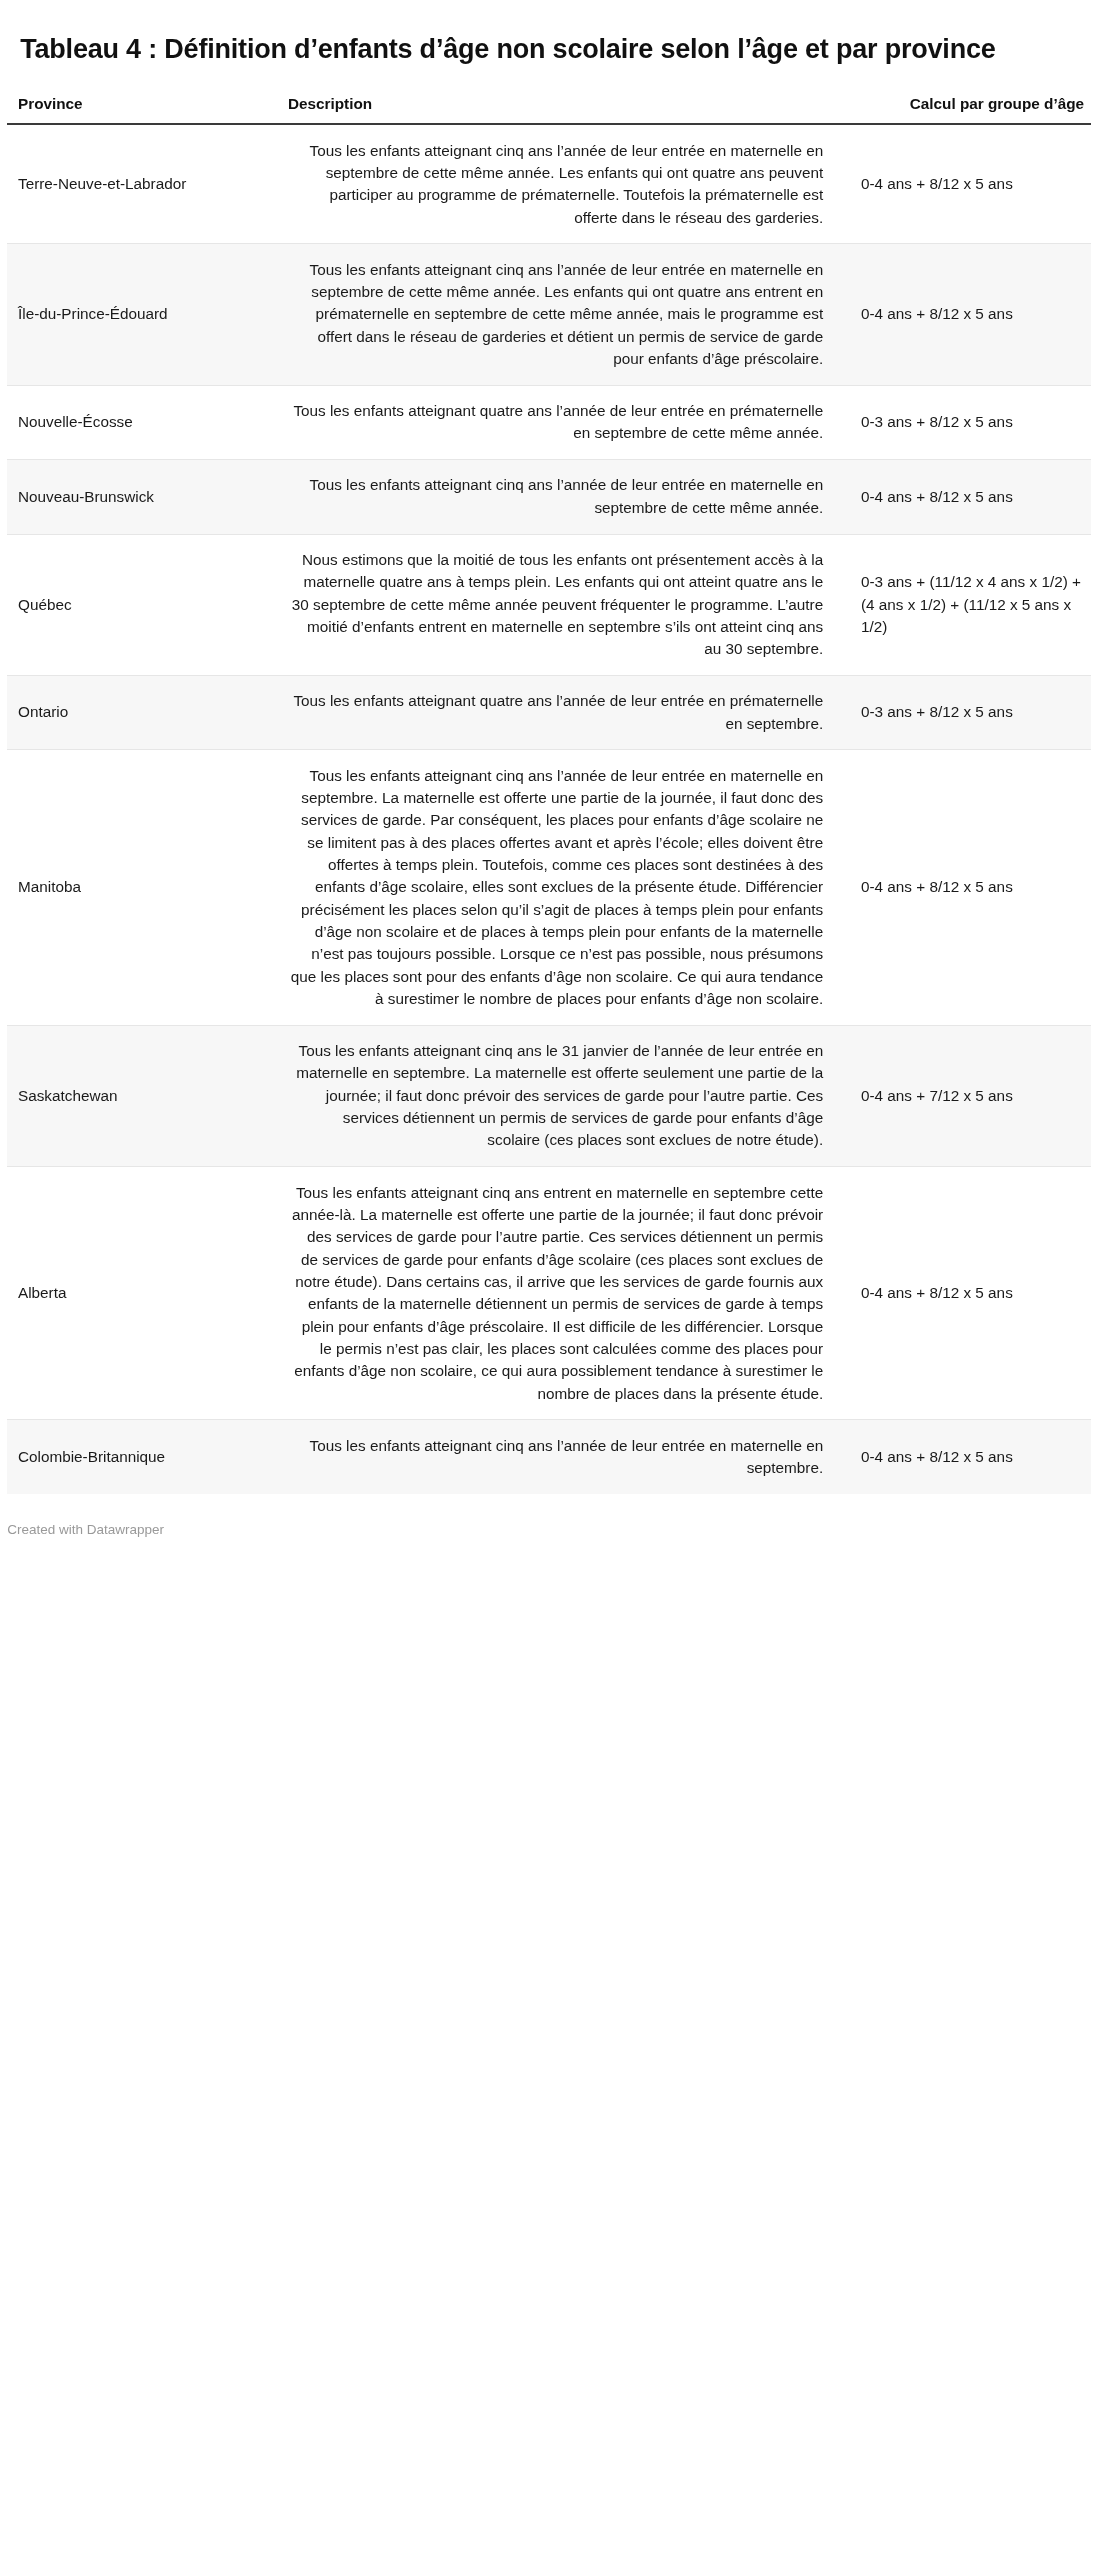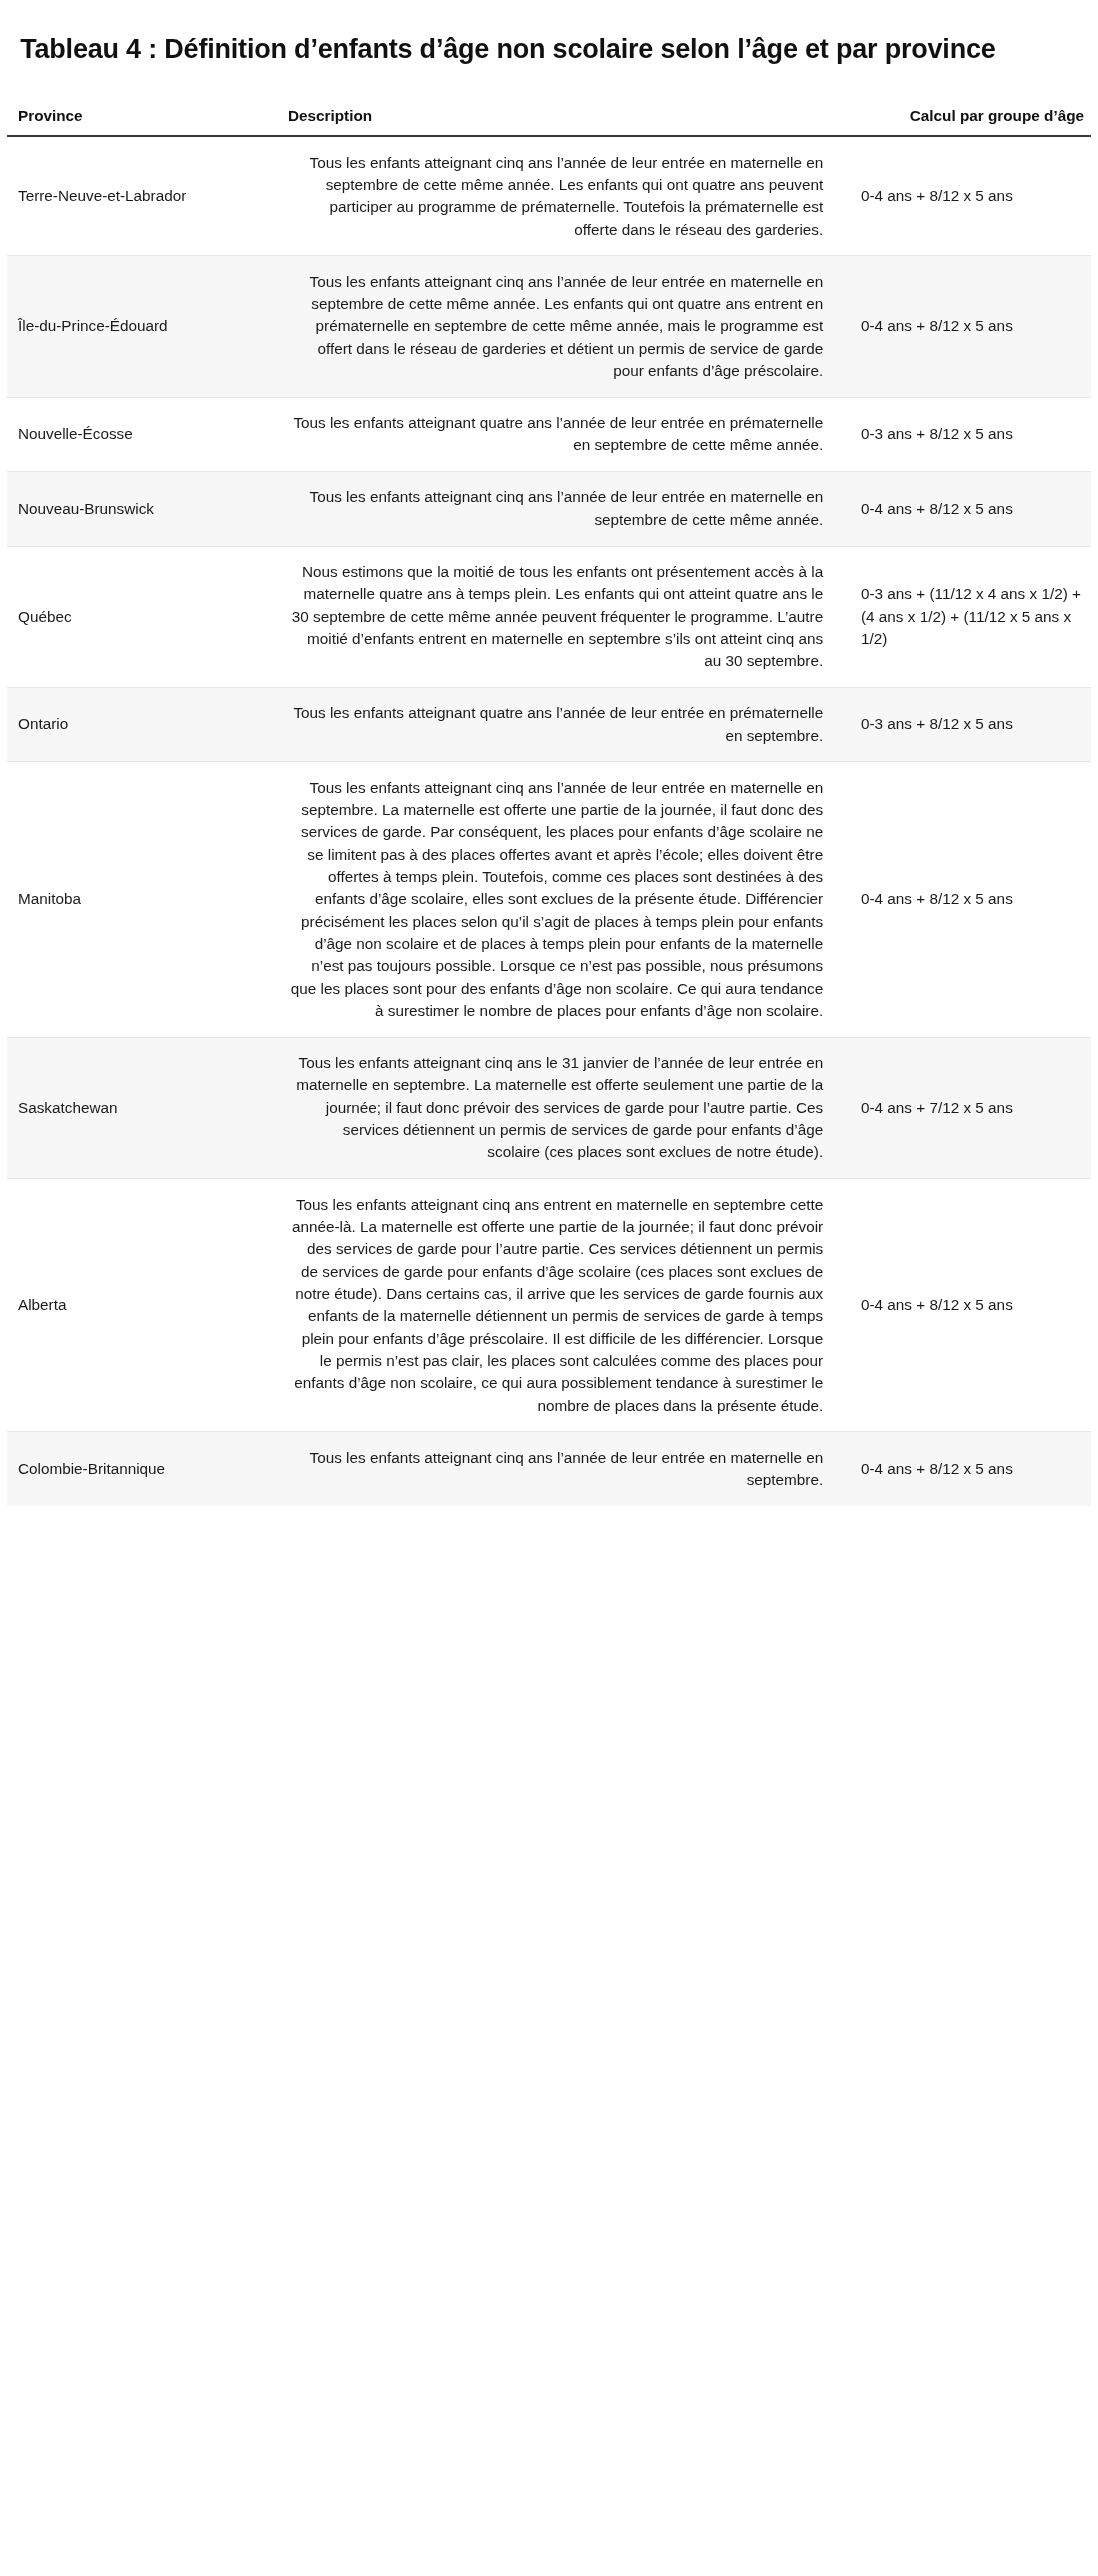--- a/index.html
+++ b/index.html
@@ -32,21 +32,21 @@
     font-weight: bold;
     color: #111111;
     letter-spacing: -0.2px;
     margin: 13px;
     max-width: 991px;
   }
 
   
   .table-wrap {
     padding: 0 7.2px 0 7.2px;
-    margin-top: 40px;
+    margin-top: 28px;
   }
   table.dw-table {
     width: 1084px;
     border-collapse: collapse;
     table-layout: fixed;
   }
 
   col.col-province { width: 270px; }
   col.col-desc     { width: 573px; }
   col.col-calc     { width: 241px; }
@@ -166,15 +166,18 @@
           </tr>
           <tr class="alt">
             <td class="cell-province">Colombie-Britannique</td>
             <td class="cell-desc">Tous les enfants atteignant cinq ans l’année de leur entrée en maternelle en septembre.</td>
             <td class="cell-calc">0-4 ans + 8/12 x 5 ans</td>
           </tr>
         </tbody>
     </table>
   </div>
 
+  <div class="footer">
+    <span>Created with Datawrapper</span>
+  </div>
 
 </div>
 
 
 </body></html>

